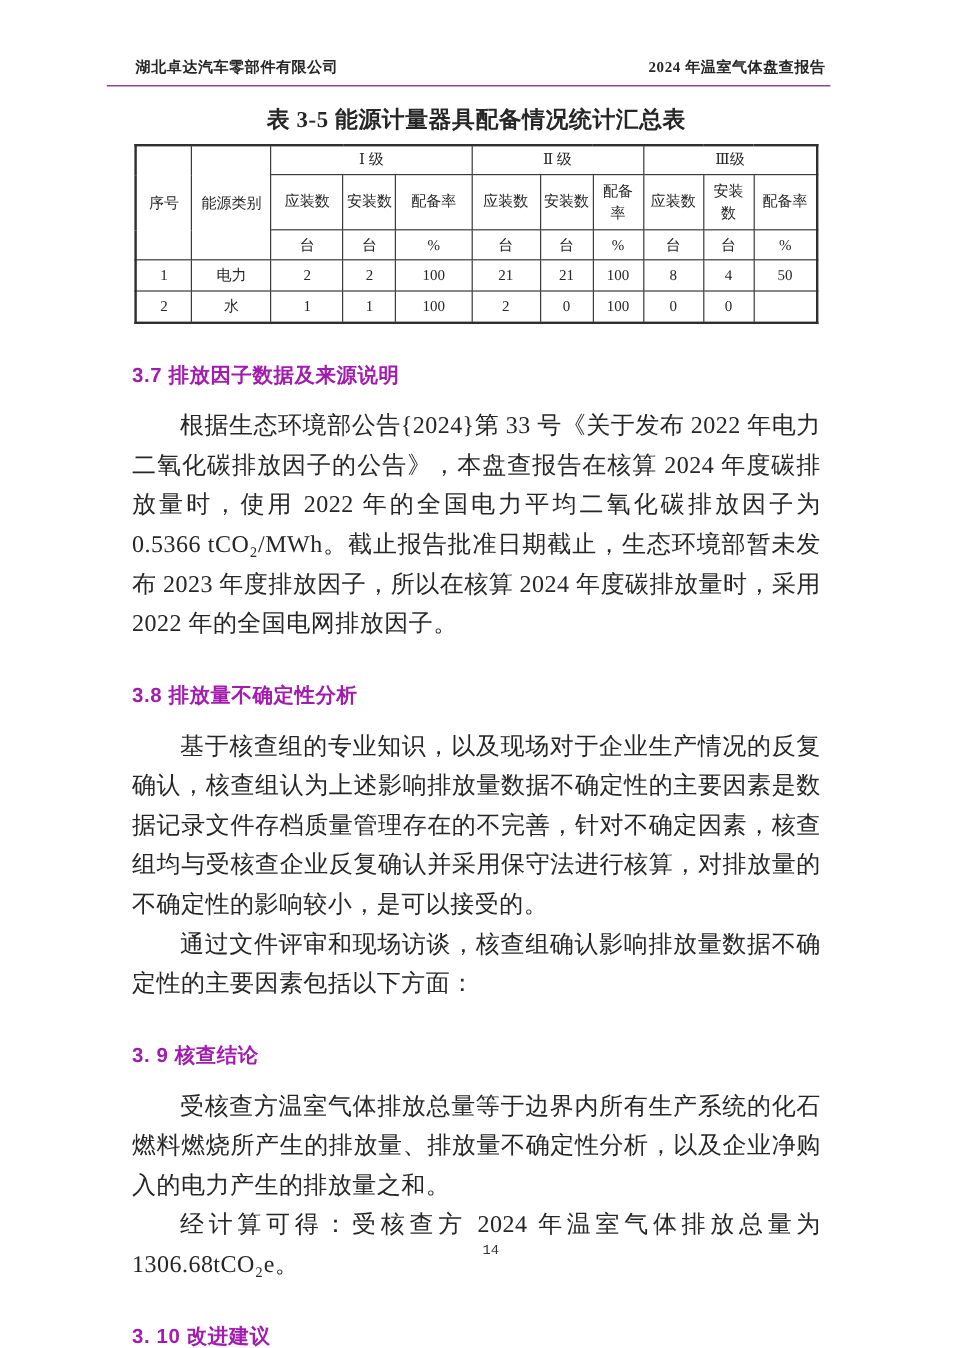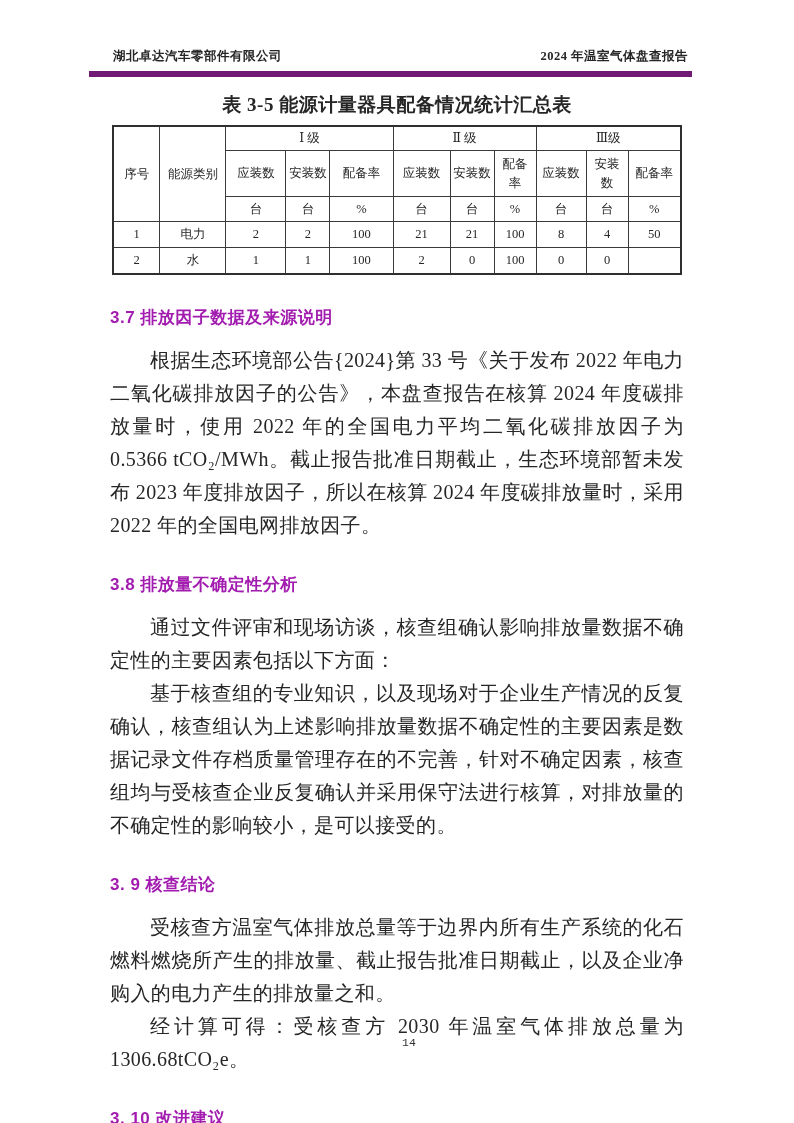--- a/index.html
+++ b/index.html
@@ -16,21 +16,21 @@
   }
   .content { padding: 48px 110px 0 110px; }
 
   
   .doc-header {
     display: flex;
     justify-content: space-between;
     align-items: flex-end;
     margin: 0 -8px 0 -21px;
     padding: 0 4px 6px 24px;
-    border-bottom: 6px solid #701a75;
+    border-bottom: 1px solid #701a75;
     font-size: 12.5px;
     font-weight: 600;
     letter-spacing: 0.5px;
   }
 
   
   .table-title {
     text-align: center;
     font-size: 19px;
     font-weight: 700;
@@ -176,28 +176,28 @@
     </tbody>
       </table>
 
     <div class="section" style="margin-top:18px;">
       <div class="section-heading">3.7 排放因子数据及来源说明</div>
       <p class="para">根据生态环境部公告{2024}第 33 号《关于发布 2022 年电力二氧化碳排放因子的公告》，本盘查报告在核算 2024 年度碳排放量时，使用 2022 年的全国电力平均二氧化碳排放因子为 0.5366 tCO₂/MWh。截止报告批准日期截止，生态环境部暂未发布 2023 年度排放因子，所以在核算 2024 年度碳排放量时，采用 2022 年的全国电网排放因子。</p>
     </div>
 
     <div class="section">
       <div class="section-heading">3.8 排放量不确定性分析</div>
+      <p class="para">基于核查组的专业知识，以及现场对于企业生产情况的反复确认，核查组认为上述影响排放量数据不确定性的主要因素是数据记录文件存档质量管理存在的不完善，针对不确定因素，核查组均与受核查企业反复确认并采用保守法进行核算，对排放量的不确定性的影响较小，是可以接受的。</p>
       <p class="para">通过文件评审和现场访谈，核查组确认影响排放量数据不确定性的主要因素包括以下方面：</p>
-      <p class="para">基于核查组的专业知识，以及现场对于企业生产情况的反复确认，核查组认为上述影响排放量数据不确定性的主要因素是数据记录文件存档质量管理存在的不完善，针对不确定因素，核查组均与受核查企业反复确认并采用保守法进行核算，对排放量的不确定性的影响较小，是可以接受的。</p>
     </div>
 
     <div class="section">
       <div class="section-heading">3. 9 核查结论</div>
-      <p class="para">受核查方温室气体排放总量等于边界内所有生产系统的化石燃料燃烧所产生的排放量、截止报告批准日期截止，以及企业净购入的电力产生的排放量之和。</p>
-      <p class="para">经计算可得：受核查方 2030 年温室气体排放总量为 1306.68tCO₂e。</p>
+      <p class="para">受核查方温室气体排放总量等于边界内所有生产系统的化石燃料燃烧所产生的排放量、排放量不确定性分析，以及企业净购入的电力产生的排放量之和。</p>
+      <p class="para">经计算可得：受核查方 2024 年温室气体排放总量为 1306.68tCO₂e。</p>
     </div>
 
     <div class="section">
       <div class="section-heading">3. 10  改进建议</div>
       <p class="para">（1）加强碳排放、碳核查及相关方面知识培训，提高碳减排等方面的意识；</p>
     </div>
 
   </div>
 
   <div class="page-footer">14</div>

